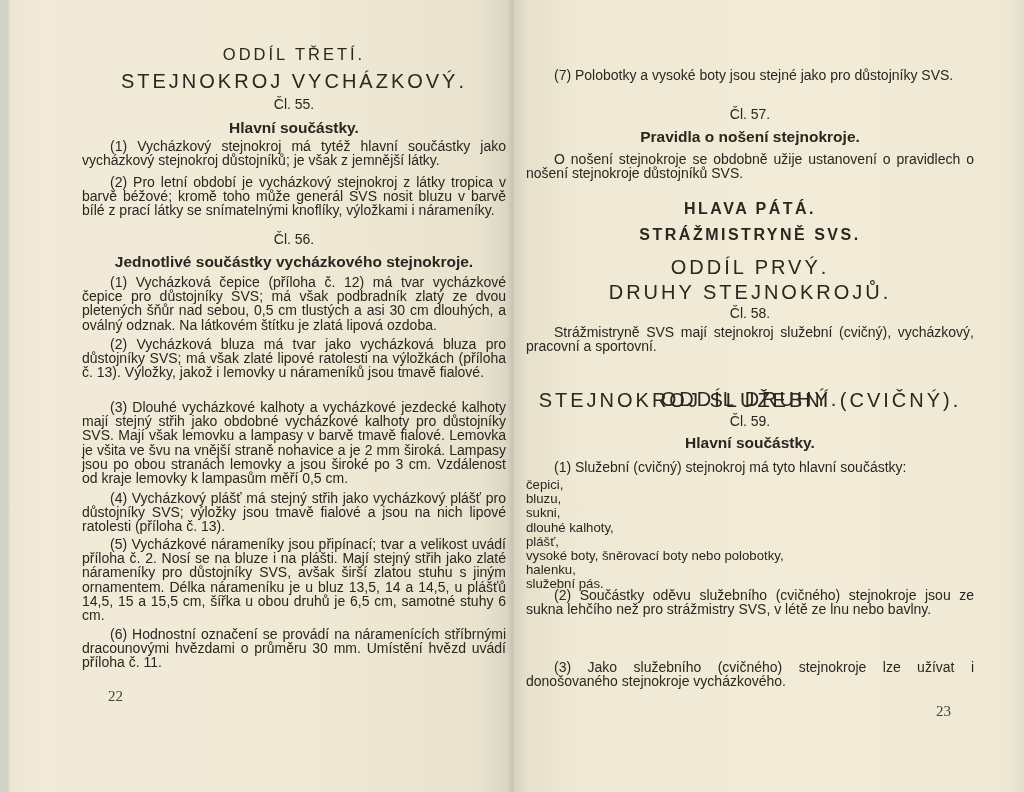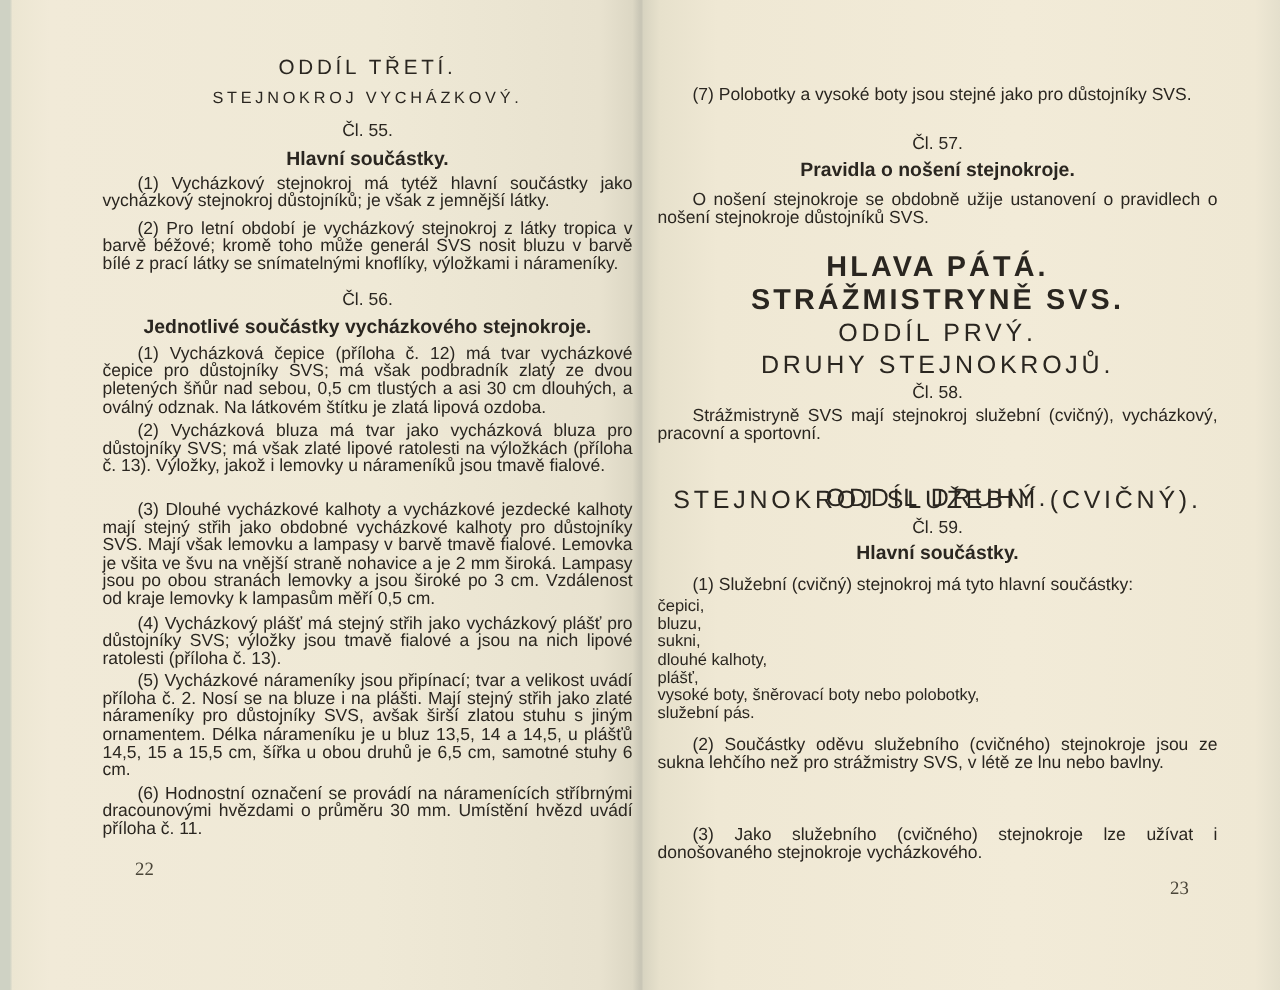--- a/index.html
+++ b/index.html
@@ -22,40 +22,40 @@
     left:514px; width:510px;
     background: linear-gradient(90deg, #d7d3c0 0px, #e7e1cc 14px, #efe8d4 60px, #f2ebd8 300px, #efe8d4 490px, #e4dfcc 510px);
   }
   .col { position:absolute; }
   .page-left .col { left:82px; width:424px; }
   .page-right .col { left:12px; width:448px; }
 
   .center { text-align:center; }
   .spaced { letter-spacing:3px; font-size:20px; }
   .heading-bold { font-weight:bold; font-size:15.5px; }
-  .big { font-weight:bold; letter-spacing:2.5px; font-size:23px; }
+  .big { font-weight:bold; letter-spacing:2.5px; font-size:16px; }
   .art { font-size:14px; }
   p, .para {
     margin:0; font-size:14px; line-height:14.2px; text-align:justify;
     text-align-last:left;
   }
   .indent { text-indent:28px; }
   .line { font-size:13.2px; line-height:14.2px; }
   .pagenum { position:absolute; font-family:"Liberation Serif", serif; font-size:15px; color:#4a4538; }
   .abs { position:absolute; left:0; right:0; }
 </style>
 </head>
 <body>
 
 <div class="spread">
 
   <div class="page page-left">
     <div class="col">
       <div class="abs center spaced" style="top:45px;font-size:16.5px;">ODDÍL TŘETÍ.</div>
-      <div class="abs center spaced" style="top:70px;font-size:13px;">STEJNOKROJ VYCHÁZKOVÝ.</div>
+      <div class="abs center spaced" style="top:70px;font-size:20px;">STEJNOKROJ VYCHÁZKOVÝ.</div>
       <div class="abs center art" style="top:96px;">Čl. 55.</div>
       <div class="abs center heading-bold" style="top:119px;">Hlavní součástky.</div>
 
       <p class="abs indent" style="top:139px;">(1) Vycházkový stejnokroj má tytéž hlavní součástky jako vycházkový stejnokroj důstojníků; je však z jemnější látky.</p>
       <p class="abs indent" style="top:175px;">(2) Pro letní období je vycházkový stejnokroj z látky tropica v barvě béžové; kromě toho může generál SVS nosit bluzu v barvě bílé z prací látky se snímatelnými knoflíky, výložkami i nárameníky.</p>
 
       <div class="abs center art" style="top:231px;">Čl. 56.</div>
       <div class="abs center heading-bold" style="top:253px;">Jednotlivé součástky vycházkového stejnokroje.</div>
 
       <p class="abs indent" style="top:275px;">(1) Vycházková čepice (příloha č. 12) má tvar vycházkové čepice pro důstojníky SVS; má však podbradník zlatý ze dvou pletených šňůr nad sebou, 0,5 cm tlustých a asi 30 cm dlouhých, a oválný odznak. Na látkovém štítku je zlatá lipová ozdoba.</p>
@@ -89,20 +89,21 @@
       <div class="abs center heading-bold" style="top:434px;">Hlavní součástky.</div>
 
       <p class="abs indent" style="top:460px;">(1) Služební (cvičný) stejnokroj má tyto hlavní součástky:</p>
       <div class="abs" style="top:478px;">
         <div class="line">čepici,</div>
         <div class="line">bluzu,</div>
         <div class="line">sukni,</div>
         <div class="line">dlouhé kalhoty,</div>
         <div class="line">plášť,</div>
         <div class="line">vysoké boty, šněrovací boty nebo polobotky,</div>
+        <div class="line">halenku,</div>
         <div class="line">služební pás.</div>
       </div>
       <p class="abs indent" style="top:588px;">(2) Součástky oděvu služebního (cvičného) stejnokroje jsou ze sukna lehčího než pro strážmistry SVS, v létě ze lnu nebo bavlny.</p>
       <p class="abs indent" style="top:660px;">(3) Jako služebního (cvičného) stejnokroje lze užívat i donošovaného stejnokroje vycházkového.</p>
     </div>
     <div class="pagenum" style="left:422px;top:703px;">23</div>
   </div>
 
 </div>
 

